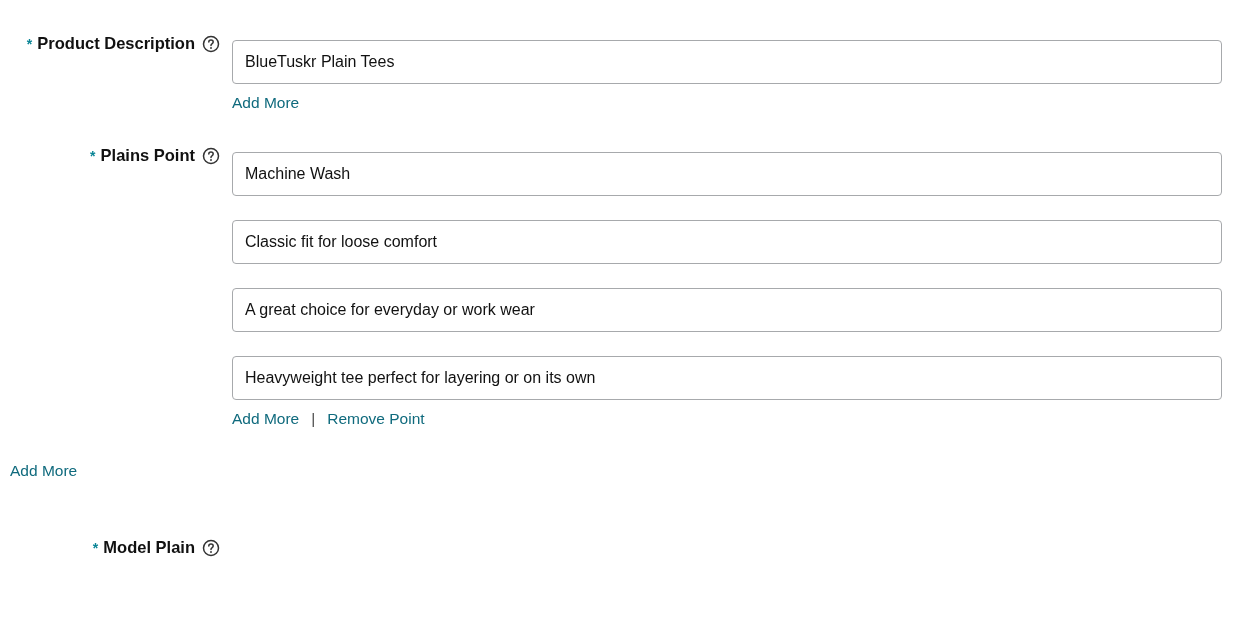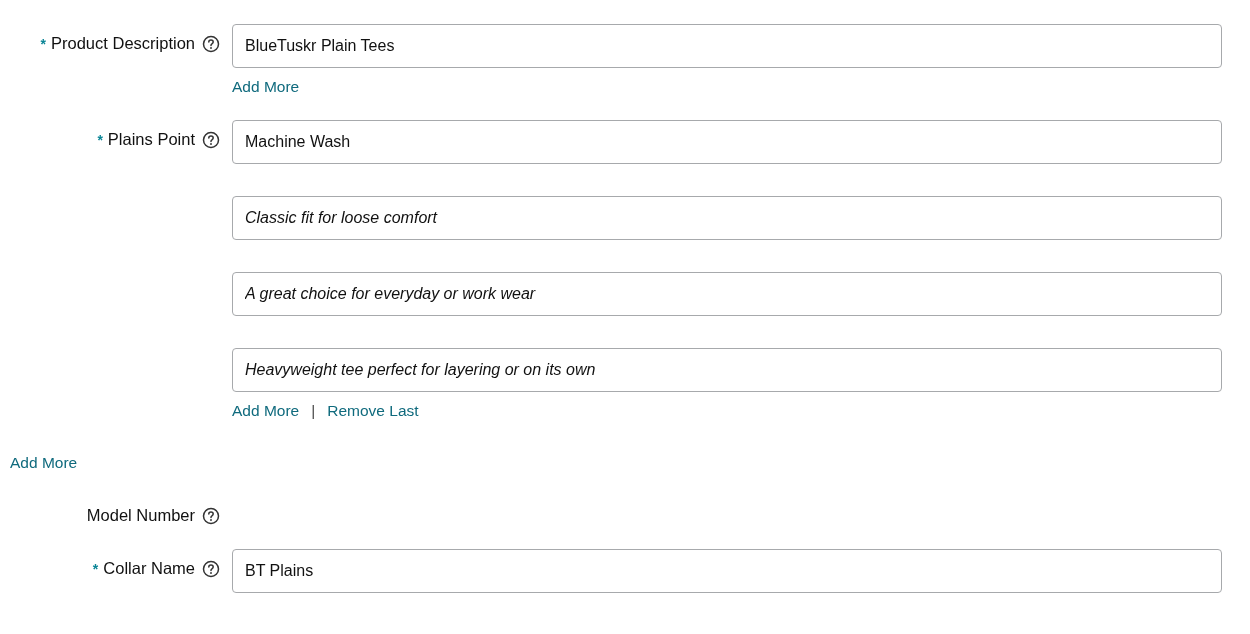--- a/index.html
+++ b/index.html
@@ -29,21 +29,21 @@
     padding-top: 10px;
     padding-right: 12px;
   }
   .req-star {
     color: #0a8596;
     font-weight: 700;
     margin-right: 5px;
     font-size: 14px;
   }
   .label-text {
-    font-weight: 400;
+    font-weight: 700;
     font-size: 16.5px;
     color: #111;
   }
   .help-icon {
     margin-left: 7px;
     width: 18px;
     height: 18px;
     display: inline-flex;
     align-items: center;
     justify-content: center;
@@ -56,20 +56,21 @@
   input.text-input {
     width: 100%;
     height: 44px;
     padding: 8px 12px;
     font-size: 16px;
     color: #111;
     border: 1px solid #a7a9ac;
     border-radius: 4px;
     background: #fff;
     outline: none;
+    margin-top: 16px;
   }
   input.text-input::placeholder {
     color: #707477;
   }
   input.text-input.italic-ph::placeholder {
     font-style: italic;
     color: #707477;
   }
   .sub-actions {
     margin-top: 10px;
@@ -80,22 +81,21 @@
   }
   .link {
     color: #0f6a7d;
     cursor: pointer;
   }
   .sep {
     color: #4a4a4a;
     margin: 0 12px;
   }
   .multi-stack > input.text-input + input.text-input {
-    margin-top: 32px;
-    font-style: italic;
+    margin-top: 24px;
   }
 </style>
 </head>
 <body>
 
 <div class="page">
 
   <div class="row">
     <div class="label-col">
       <span class="req-star">*</span>
@@ -129,56 +129,43 @@
       </span>
     </div>
     <div class="input-col multi-stack">
       <input class="text-input" type="text" value="Machine Wash" style="">
       <input class="text-input" type="text" value="Classic fit for loose comfort" style="">
       <input class="text-input" type="text" value="A great choice for everyday or work wear" style="">
       <input class="text-input" type="text" value="Heavyweight tee perfect for layering or on its own" style="">
       <div class="sub-actions">
         <span class="link">Add More</span>
         <span class="sep">|</span>
-        <span class="link">Remove Last</span>
+        <span class="link">Remove Point</span>
       </div>
     </div>
   </div>
 
   <div class="row">
     <div class="input-col">
       <div class="sub-actions">
         <span class="link">Add More</span>
       </div>
     </div>
   </div>
 
   <div class="row">
+  </div>
+
+  <div class="row" style="margin-bottom:0;">
     <div class="label-col">
-      <span class="label-text">Model Number</span>
+      <span class="req-star">*</span>
+      <span class="label-text">Model Plain</span>
       <span class="help-icon">
         <svg width="18" height="18" viewBox="0 0 18 18" fill="none">
             <circle cx="9" cy="9" r="7.5" stroke="#333" stroke-width="1.5"></circle>
             <path d="M6.8 7.0c0-1.2 1-2.1 2.2-2.1s2.2.9 2.2 2c0 .9-.5 1.3-1.3 1.9-.6.4-.9.8-.9 1.5v.3" stroke="#333" stroke-width="1.5" stroke-linecap="round" fill="none"></path>
             <circle cx="9" cy="13" r="0.95" fill="#333"></circle>
           </svg>
       </span>
     </div>
   </div>
 
-  <div class="row" style="margin-bottom:0;">
-    <div class="label-col">
-      <span class="req-star">*</span>
-      <span class="label-text">Collar Name</span>
-      <span class="help-icon">
-        <svg width="18" height="18" viewBox="0 0 18 18" fill="none">
-            <circle cx="9" cy="9" r="7.5" stroke="#333" stroke-width="1.5"></circle>
-            <path d="M6.8 7.0c0-1.2 1-2.1 2.2-2.1s2.2.9 2.2 2c0 .9-.5 1.3-1.3 1.9-.6.4-.9.8-.9 1.5v.3" stroke="#333" stroke-width="1.5" stroke-linecap="round" fill="none"></path>
-            <circle cx="9" cy="13" r="0.95" fill="#333"></circle>
-          </svg>
-      </span>
-    </div>
-    <div class="input-col">
-      <input class="text-input" type="text" value="BT Plains" style="">
-    </div>
-  </div>
-
 </div>
 
 </body></html>

